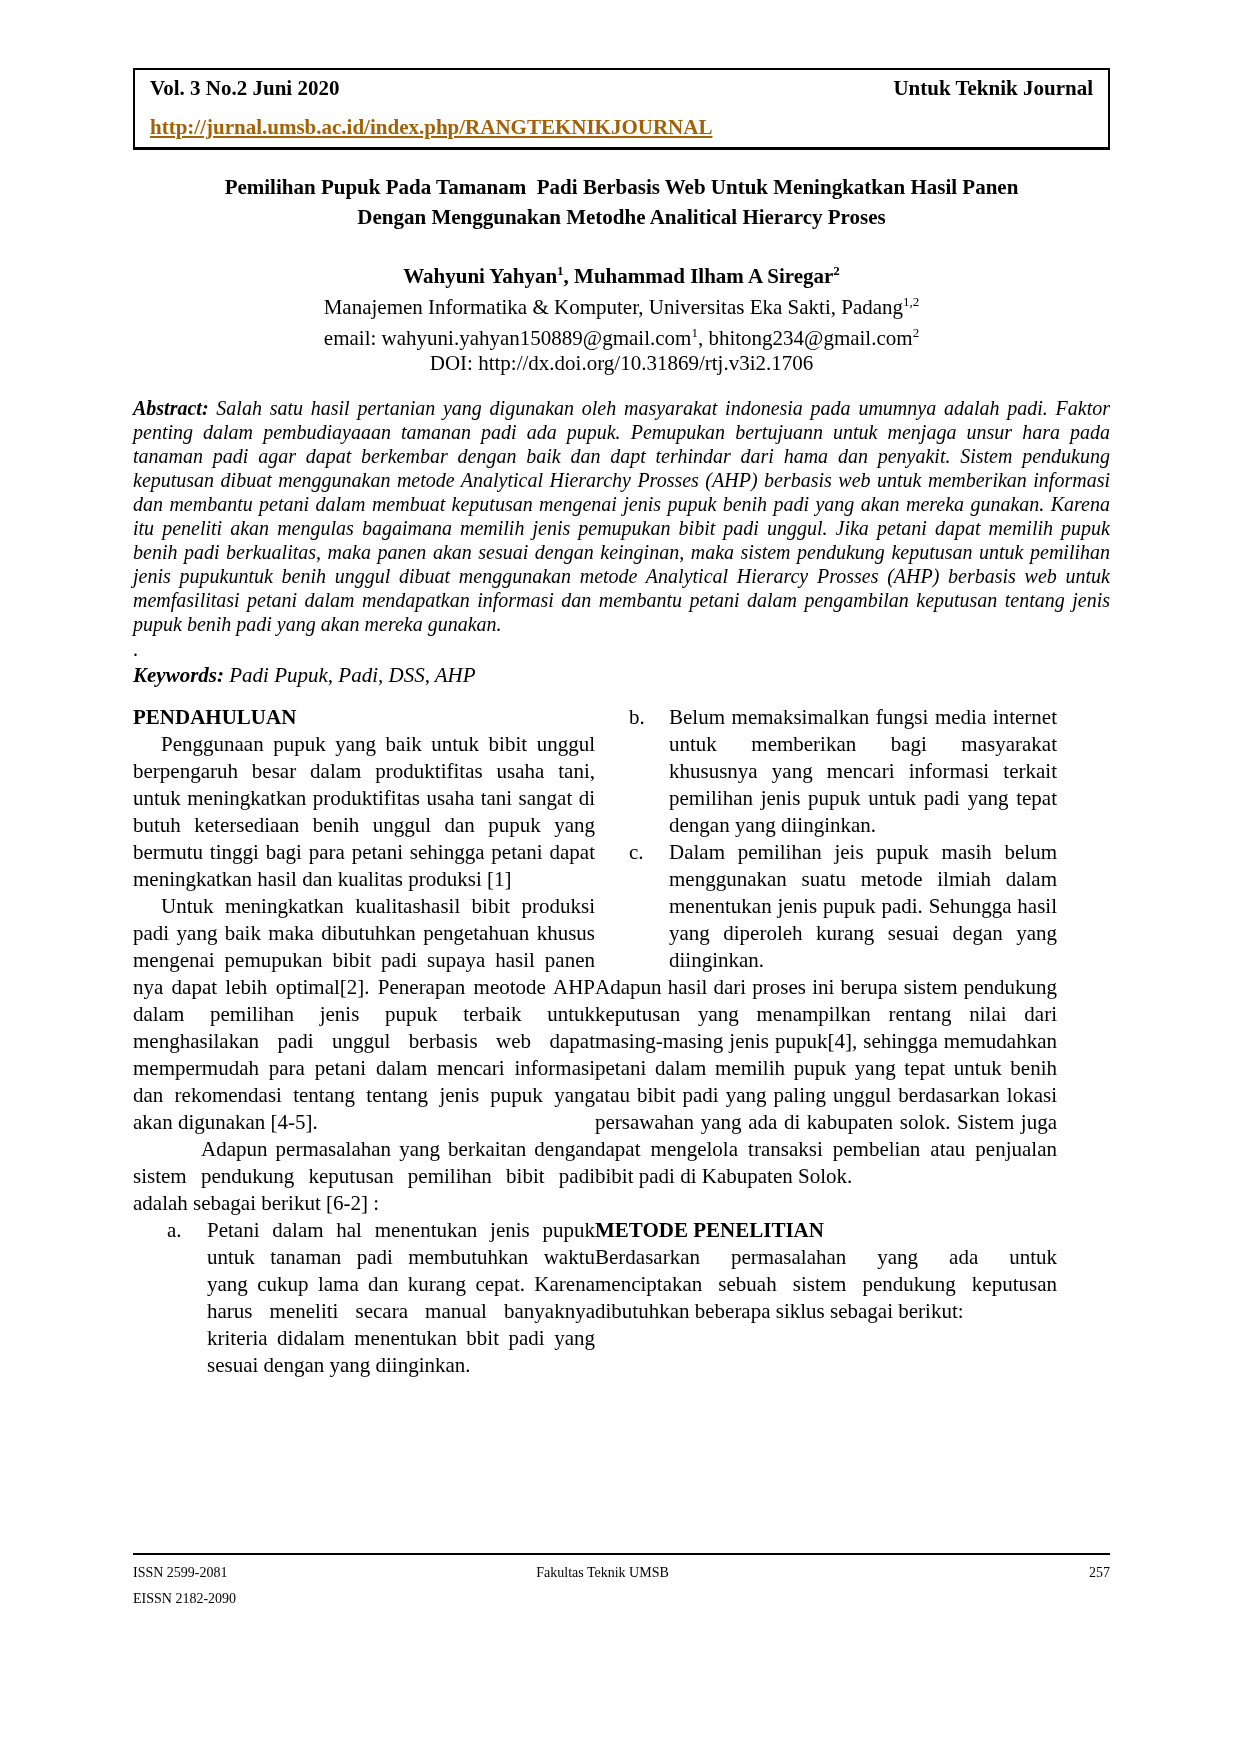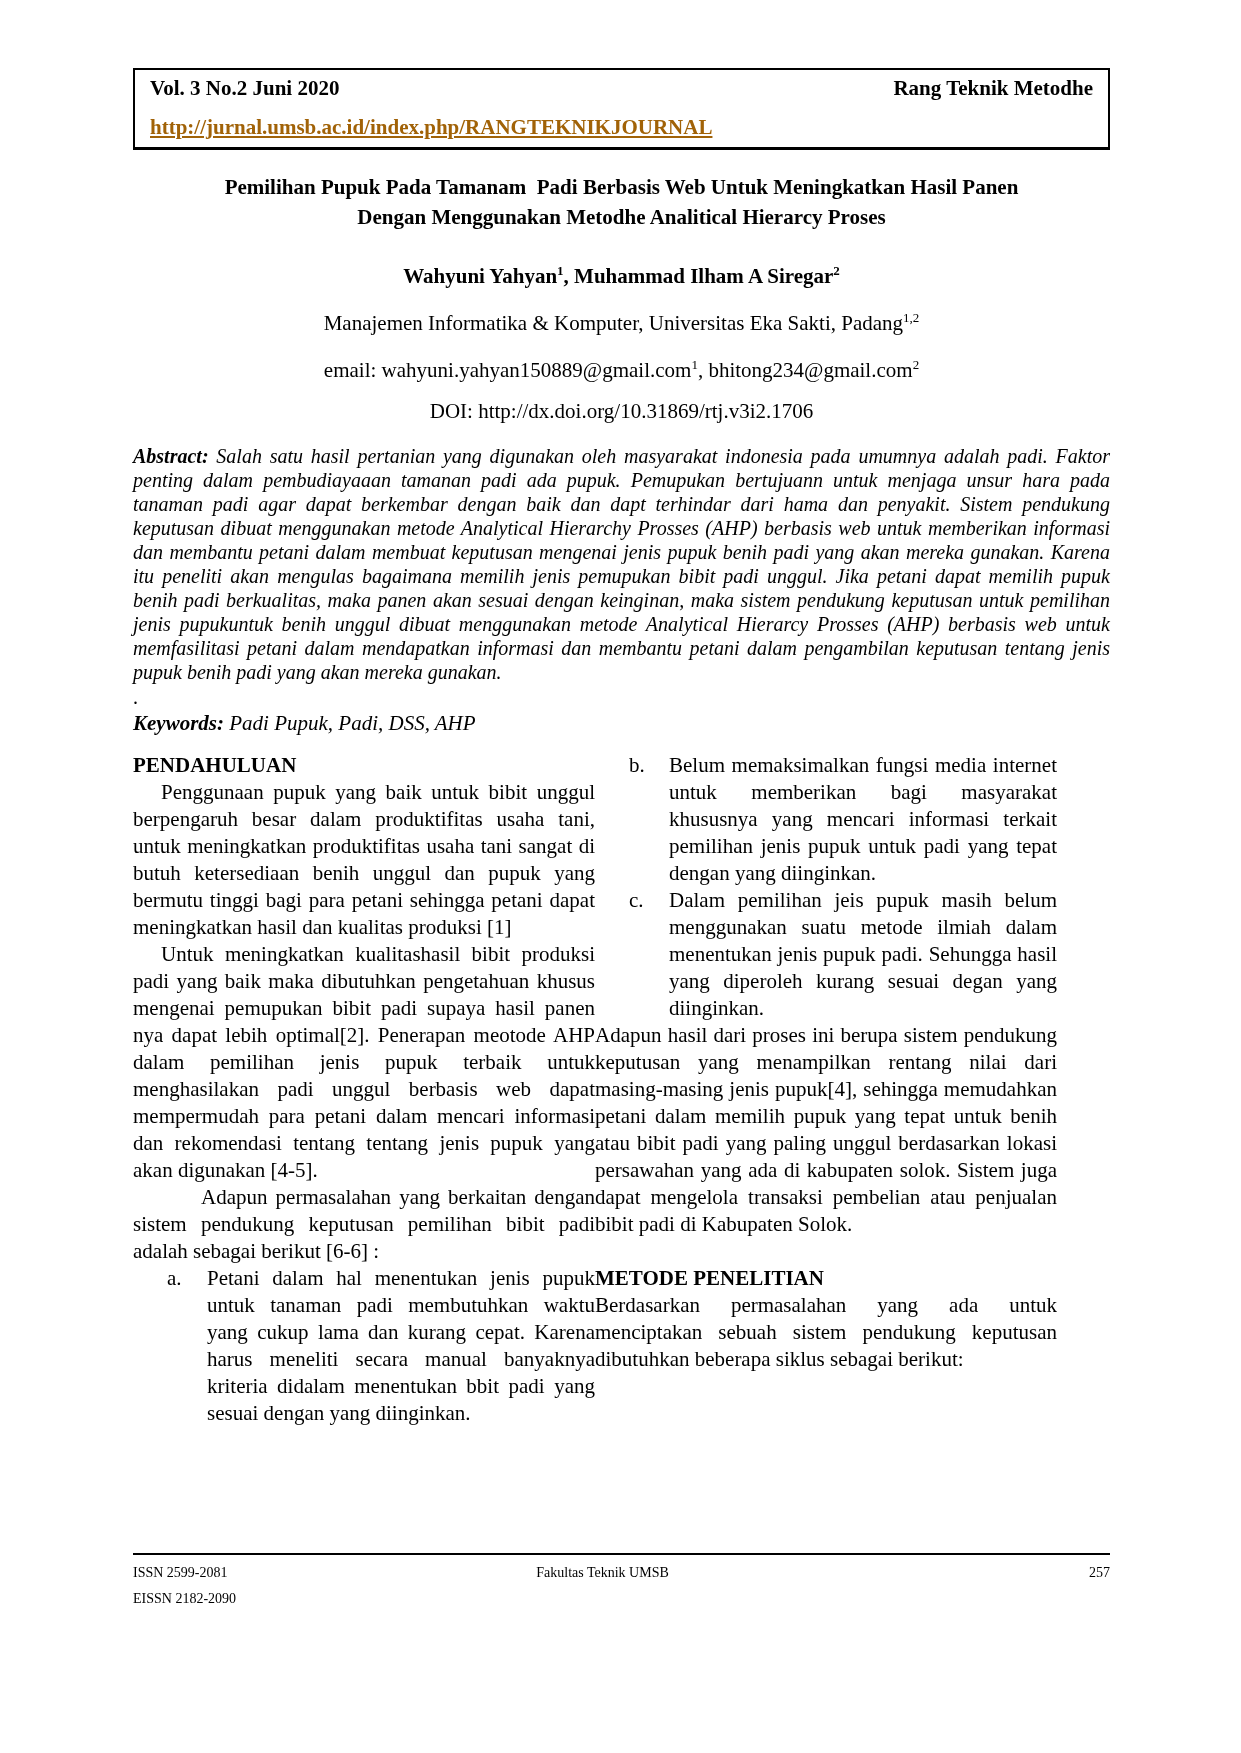--- a/index.html
+++ b/index.html
@@ -55,21 +55,21 @@
     white-space: pre-wrap;
   }
   .authors-line {
     margin: 26px 0 0 0;
     text-align: center;
     font-size: 21px;
     font-weight: bold;
     line-height: 25px;
   }
   .meta-line {
-    margin: 16px;
+    margin: 0;
     text-align: center;
     font-size: 21px;
     line-height: 25px;
   }
   sup { font-size: 13px; }
 
   
   .abstract {
     margin: 20px 0 0 0;
     font-size: 20px;
@@ -145,21 +145,21 @@
   .footer-page { text-align: right; }
 </style>
 </head>
 <body>
 
 <div class="page-inner">
 
   <div class="header-box">
     <div class="header-row">
       <span>Vol. 3 No.2 Juni 2020</span>
-      <span>Rang Teknik Metodhe</span>
+      <span>Untuk Teknik Journal</span>
     </div>
     <a class="header-url" href="#">http://jurnal.umsb.ac.id/index.php/RANGTEKNIKJOURNAL</a>
   </div>
 
   <h1 class="article-title"><span>Pemilihan Pupuk Pada Tamanam  Padi Berbasis Web Untuk Meningkatkan Hasil Panen</span><br><span>Dengan Menggunakan Metodhe Analitical Hierarcy Proses</span></h1>
 
   <p class="authors-line"><span>Wahyuni Yahyan</span><sup>1</sup><span>, </span><span>Muhammad Ilham A Siregar</span><sup>2</sup></p>
 
   <p class="meta-line"><span>Manajemen Informatika &amp; Komputer, Universitas Eka Sakti, Padang</span><sup>1,2</sup></p>
 
@@ -172,21 +172,21 @@
   <p class="lone-dot">.</p>
 
   <p class="keywords-line"><span class="keywords-label">Keywords:</span><span> Padi Pupuk, Padi, DSS, AHP</span></p>
 
   <div class="columns">
 
     <div class="col col-left">
       <h2 class="section-heading">PENDAHULUAN</h2>
       <p class="indent-small">Penggunaan pupuk yang baik untuk bibit unggul berpengaruh besar dalam produktifitas usaha tani, untuk meningkatkan produktifitas usaha tani sangat di butuh ketersediaan benih unggul dan pupuk yang bermutu tinggi bagi para petani sehingga petani dapat meningkatkan hasil dan kualitas produksi [1]</p>
       <p class="indent-small">Untuk meningkatkan kualitashasil bibit produksi padi yang baik maka dibutuhkan pengetahuan khusus mengenai pemupukan bibit padi supaya hasil panen nya dapat lebih optimal[2]. Penerapan meotode AHP dalam pemilihan jenis pupuk terbaik untuk menghasilakan padi unggul berbasis web dapat mempermudah para petani dalam mencari informasi dan rekomendasi tentang tentang jenis pupuk yang akan digunakan [4-5].</p>
-      <p class="indent-large">Adapun permasalahan yang berkaitan dengan sistem pendukung keputusan pemilihan bibit padi adalah sebagai berikut [6-6] :</p>
+      <p class="indent-large">Adapun permasalahan yang berkaitan dengan sistem pendukung keputusan pemilihan bibit padi adalah sebagai berikut [6-2] :</p>
       <div class="list-item">
         <span class="list-marker">a.</span>
         <span>Petani dalam hal menentukan jenis pupuk untuk tanaman padi membutuhkan waktu yang cukup lama dan kurang cepat. Karena harus meneliti secara manual banyaknya kriteria didalam menentukan bbit padi yang sesuai dengan yang diinginkan.</span>
       </div>
     </div>
 
     <div class="col">
       <div class="list-item">
         <span class="list-marker">b.</span>
         <span>Belum memaksimalkan fungsi media internet untuk memberikan bagi masyarakat khususnya yang mencari informasi terkait pemilihan jenis pupuk  untuk padi yang tepat dengan yang diinginkan.</span>

